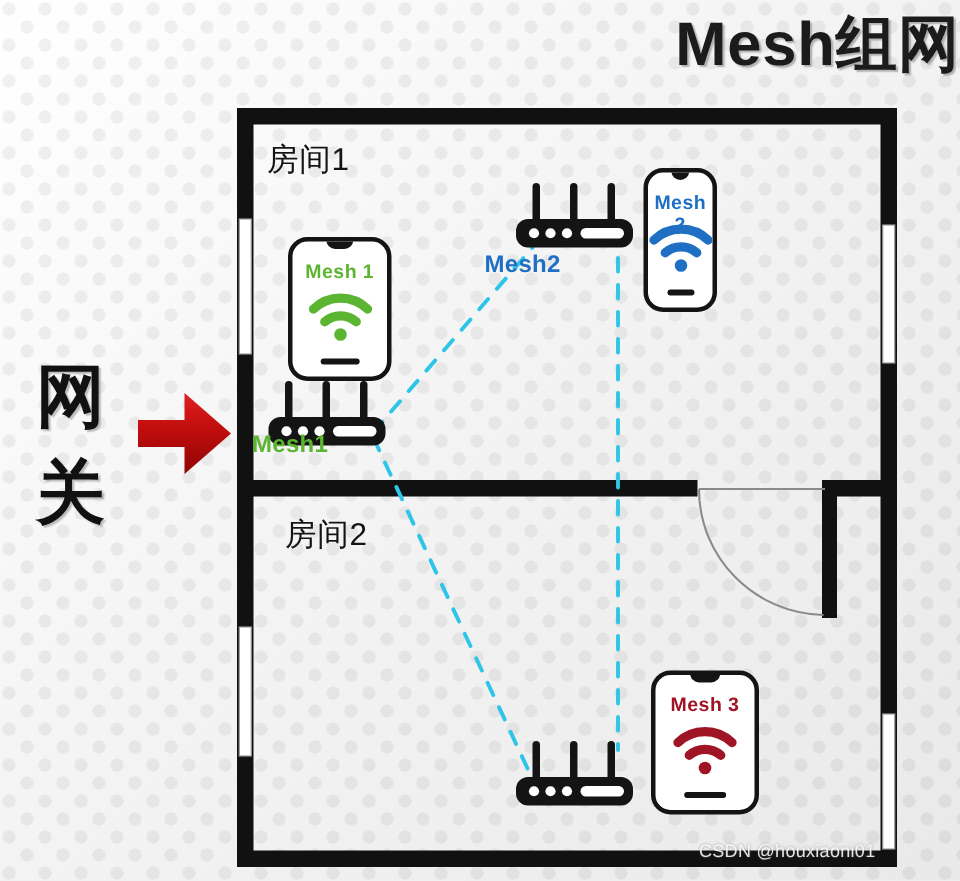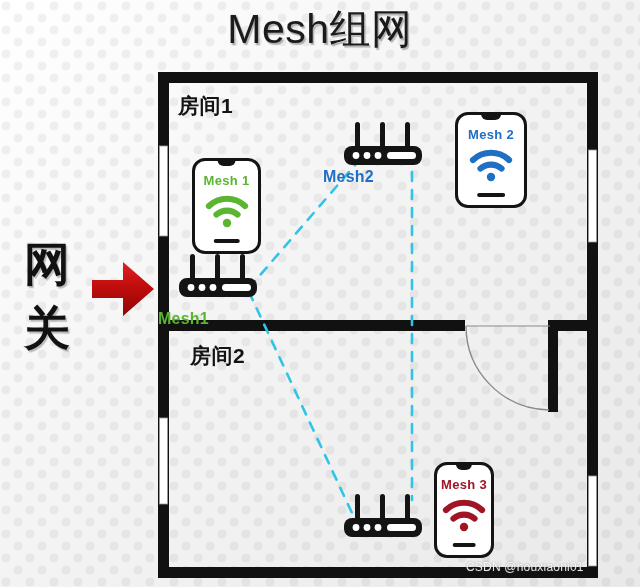--- a/index.html
+++ b/index.html
@@ -26,24 +26,24 @@
     background-size: 24px 24px, 24px 24px, 100% 100%;
     overflow: hidden;
   }
 
   
   #title {
     position: absolute;
     left: 0;
     top: 1px;
     width: 640px;
-    text-align: center;
+    text-align: right;
     font-size: 41px;
     line-height: 56px;
-    font-weight: 400;
+    font-weight: 700;
     color: #1b1b1b;
     letter-spacing: 0.5px;
     text-shadow: 1.5px 1.5px 1px rgba(120,120,120,0.55);
     white-space: nowrap;
   }
 
   
   #gateway-group {
     position: absolute;
     left: 8px;
@@ -133,21 +133,21 @@
     text-align: left;
     font-size: 16px;
     font-weight: 700;
     letter-spacing: 0.2px;
   }
 
   
   .room-label {
     position: absolute;
     font-size: 21px;
-    font-weight: 700;
+    font-weight: 400;
     color: #141414;
     letter-spacing: 0.5px;
     white-space: nowrap;
   }
 
   
   #watermark {
     position: absolute;
     left: 466px;
     top: 560px;
@@ -254,41 +254,41 @@
         <rect x="3" y="26" width="78" height="19" rx="8"></rect>
       </g>
       <g fill="#ffffff">
         <circle cx="15" cy="35.5" r="3.4"></circle>
         <circle cx="26" cy="35.5" r="3.4"></circle>
         <circle cx="37" cy="35.5" r="3.4"></circle>
         <rect x="46" y="32" width="29" height="7" rx="3.5"></rect>
       </g>
     </svg>
   </div>
-  <div class="router-label" style="left:158px; top:310px; color:#5cb531;">Mesh1</div>
+  <div class="router-label" style="left:158px; top:288px; color:#5cb531;padding-left:10px;">Mesh1</div>
 
   <div class="router" style="left:341px; top:120px;">
     <svg width="84" height="48" viewBox="0 0 84 48">
       <g fill="#141414">
         <rect x="14" y="2" width="5" height="26" rx="2.5"></rect>
         <rect x="39" y="2" width="5" height="26" rx="2.5"></rect>
         <rect x="64" y="2" width="5" height="26" rx="2.5"></rect>
         <rect x="3" y="26" width="78" height="19" rx="8"></rect>
       </g>
       <g fill="#ffffff">
         <circle cx="15" cy="35.5" r="3.4"></circle>
         <circle cx="26" cy="35.5" r="3.4"></circle>
         <circle cx="37" cy="35.5" r="3.4"></circle>
         <rect x="46" y="32" width="29" height="7" rx="3.5"></rect>
       </g>
     </svg>
   </div>
   <div class="router-label" style="left:323px; top:168px; color:#1f6fc4;">Mesh2</div>
 
-  <div class="phone" style="left:455px; top:112px; width:72px; height:96px;">
+  <div class="phone" style="left:429px; top:112px; width:49px; height:96px;">
     <div class="notch"></div>
     <div class="ptitle" style="color:#1f6fc4;">Mesh 2</div>
     <div class="wifi">
       <svg width="44" height="34" viewBox="0 0 44 34">
         <g fill="none" stroke="#1f6fc4" stroke-width="6.2" stroke-linecap="round">
           <path d="M4,12 A26,26 0 0 1 40,12"></path>
           <path d="M11.5,20.5 A16,16 0 0 1 32.5,20.5"></path>
         </g>
         <circle cx="22" cy="29" r="4.2" fill="#1f6fc4"></circle>
       </svg>
@@ -306,21 +306,21 @@
       </g>
       <g fill="#ffffff">
         <circle cx="15" cy="35.5" r="3.4"></circle>
         <circle cx="26" cy="35.5" r="3.4"></circle>
         <circle cx="37" cy="35.5" r="3.4"></circle>
         <rect x="46" y="32" width="29" height="7" rx="3.5"></rect>
       </g>
     </svg>
   </div>
 
-  <div class="phone" style="left:434px; top:462px; width:60px; height:96px;">
+  <div class="phone" style="left:434px; top:447px; width:72px; height:96px;">
     <div class="notch"></div>
     <div class="ptitle" style="color:#a01525;">Mesh 3</div>
     <div class="wifi">
       <svg width="44" height="34" viewBox="0 0 44 34">
         <g fill="none" stroke="#a01525" stroke-width="6.2" stroke-linecap="round">
           <path d="M4,12 A26,26 0 0 1 40,12"></path>
           <path d="M11.5,20.5 A16,16 0 0 1 32.5,20.5"></path>
         </g>
         <circle cx="22" cy="29" r="4.2" fill="#a01525"></circle>
       </svg>

